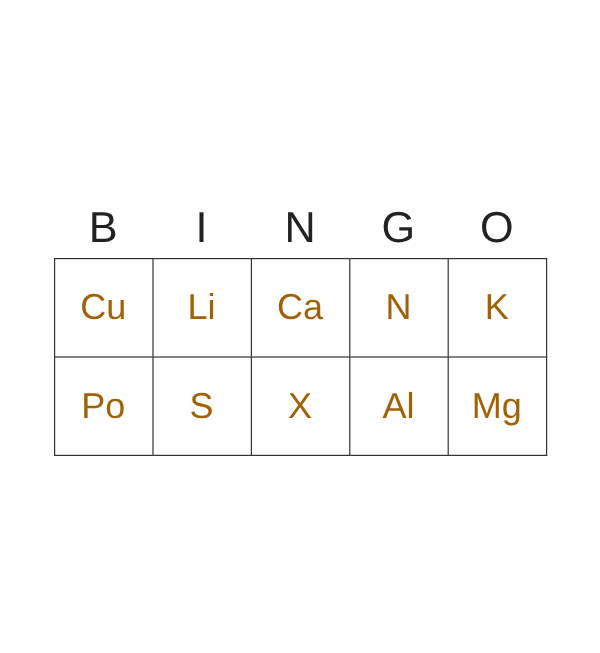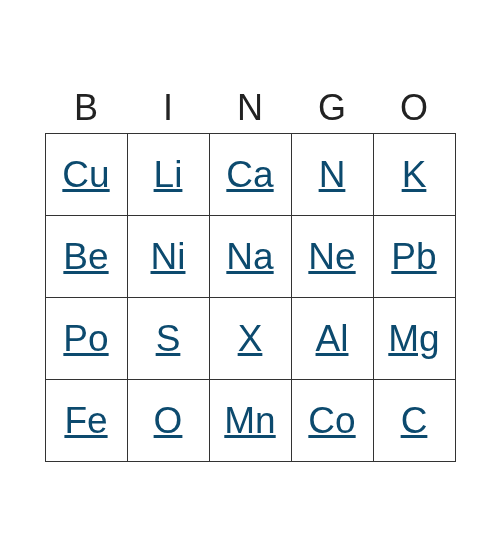--- a/index.html
+++ b/index.html
@@ -31,23 +31,22 @@
       color: #222;
       padding: 0;
     }
 
     .bingo-table td {
       width: 82px;
       height: 82px;
       border: 1.5px solid #333;
       text-align: center;
       vertical-align: middle;
-      font-size: 37px;
-      color: #0c4a6e;
-      text-decoration: underline;
+      font-size: 30px;
+      color: #a16207;
     }
   </style>
 </head>
 <body>
 
 <table class="bingo-table">
   <thead>
     <tr class="bingo-header-row">
       <th>B</th>
       <th>I</th>
@@ -58,34 +57,20 @@
   </thead>
   <tbody id="bingo-body">
   <tr>
         <td>Cu</td>
         <td>Li</td>
         <td>Ca</td>
         <td>N</td>
         <td>K</td>
       </tr>
       <tr>
-        <td>Be</td>
-        <td>Ni</td>
-        <td>Na</td>
-        <td>Ne</td>
-        <td>Pb</td>
-      </tr>
-      <tr>
         <td>Po</td>
         <td>S</td>
         <td>X</td>
         <td>Al</td>
         <td>Mg</td>
       </tr>
-      <tr>
-        <td>Fe</td>
-        <td>O</td>
-        <td>Mn</td>
-        <td>Co</td>
-        <td>C</td>
-      </tr>
     </tbody>
 </table>
 
 </body></html>

